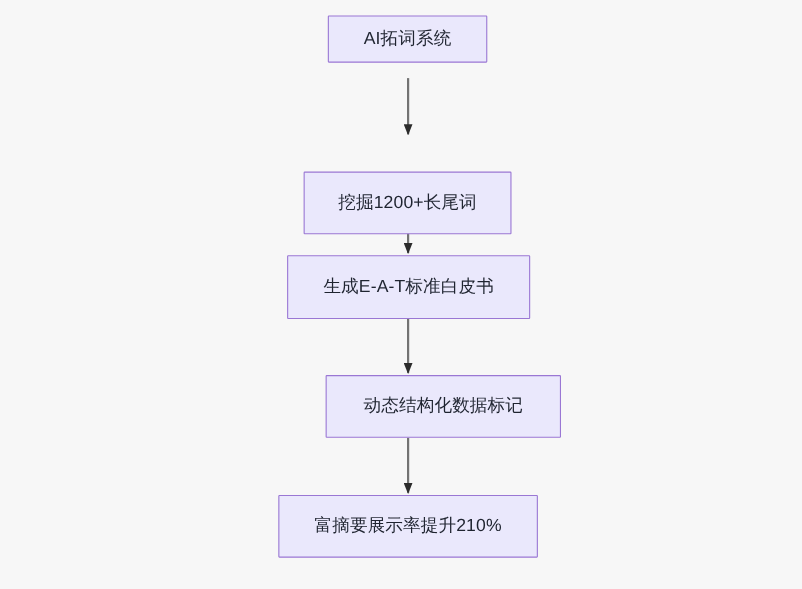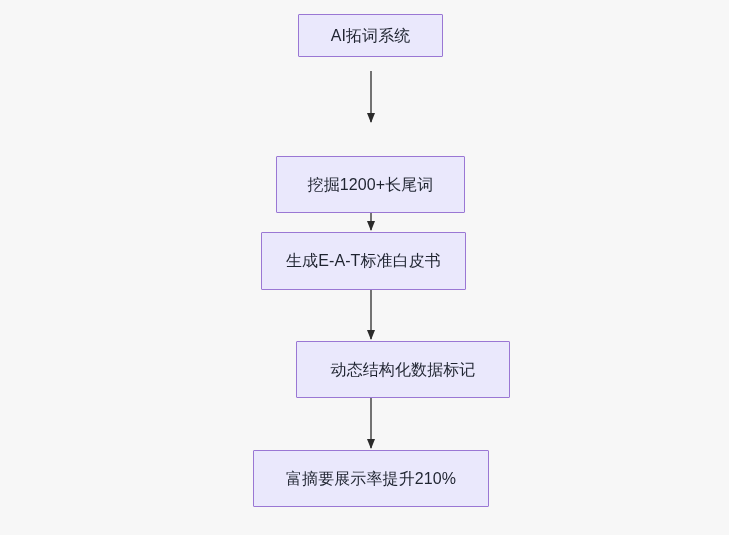--- a/index.html
+++ b/index.html
@@ -43,21 +43,21 @@
     position: absolute;
     left: 0;
     top: 0;
     width: 729px;
     height: 535px;
     pointer-events: none;
   }
   
   #node-0 { left: 298px; top: 14px;  width: 145px; height: 43px; }
   #node-1 { left: 276px; top: 124px; width: 189px; height: 57px; margin-top: 32px; }
-  #node-2 { left: 261px; top: 232px; width: 205px; height: 58px; }
+  #node-2 { left: 261px; top: 232px; width: 221px; height: 58px; }
   #node-3 { left: 264px; top: 341px; width: 214px; height: 57px; margin-left: 32px; }
   #node-4 { left: 253px; top: 450px; width: 236px; height: 57px; }
 </style>
 </head>
 <body>
 
 <div id="flowchart-canvas">
 
   <svg class="edge-layer" viewBox="0 0 729 535" width="729" height="535" xmlns="http://www.w3.org/2000/svg">
     <defs>

